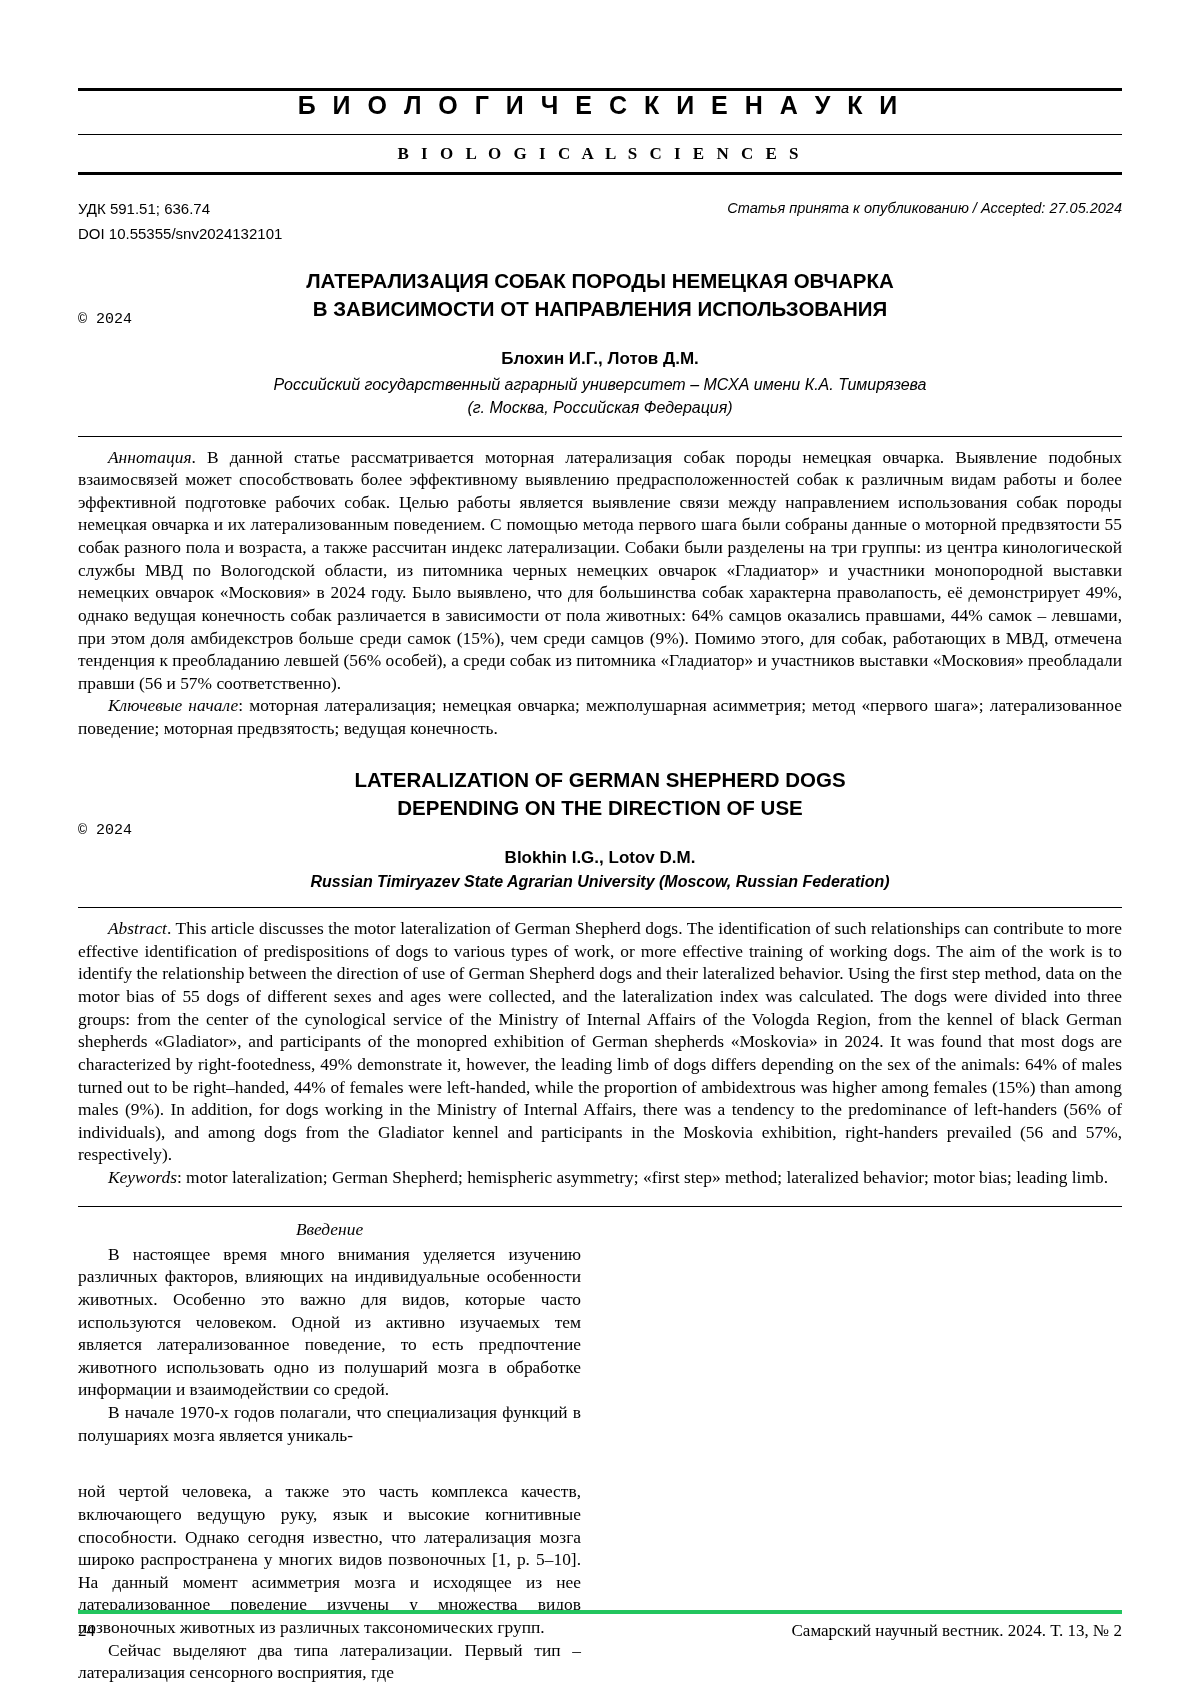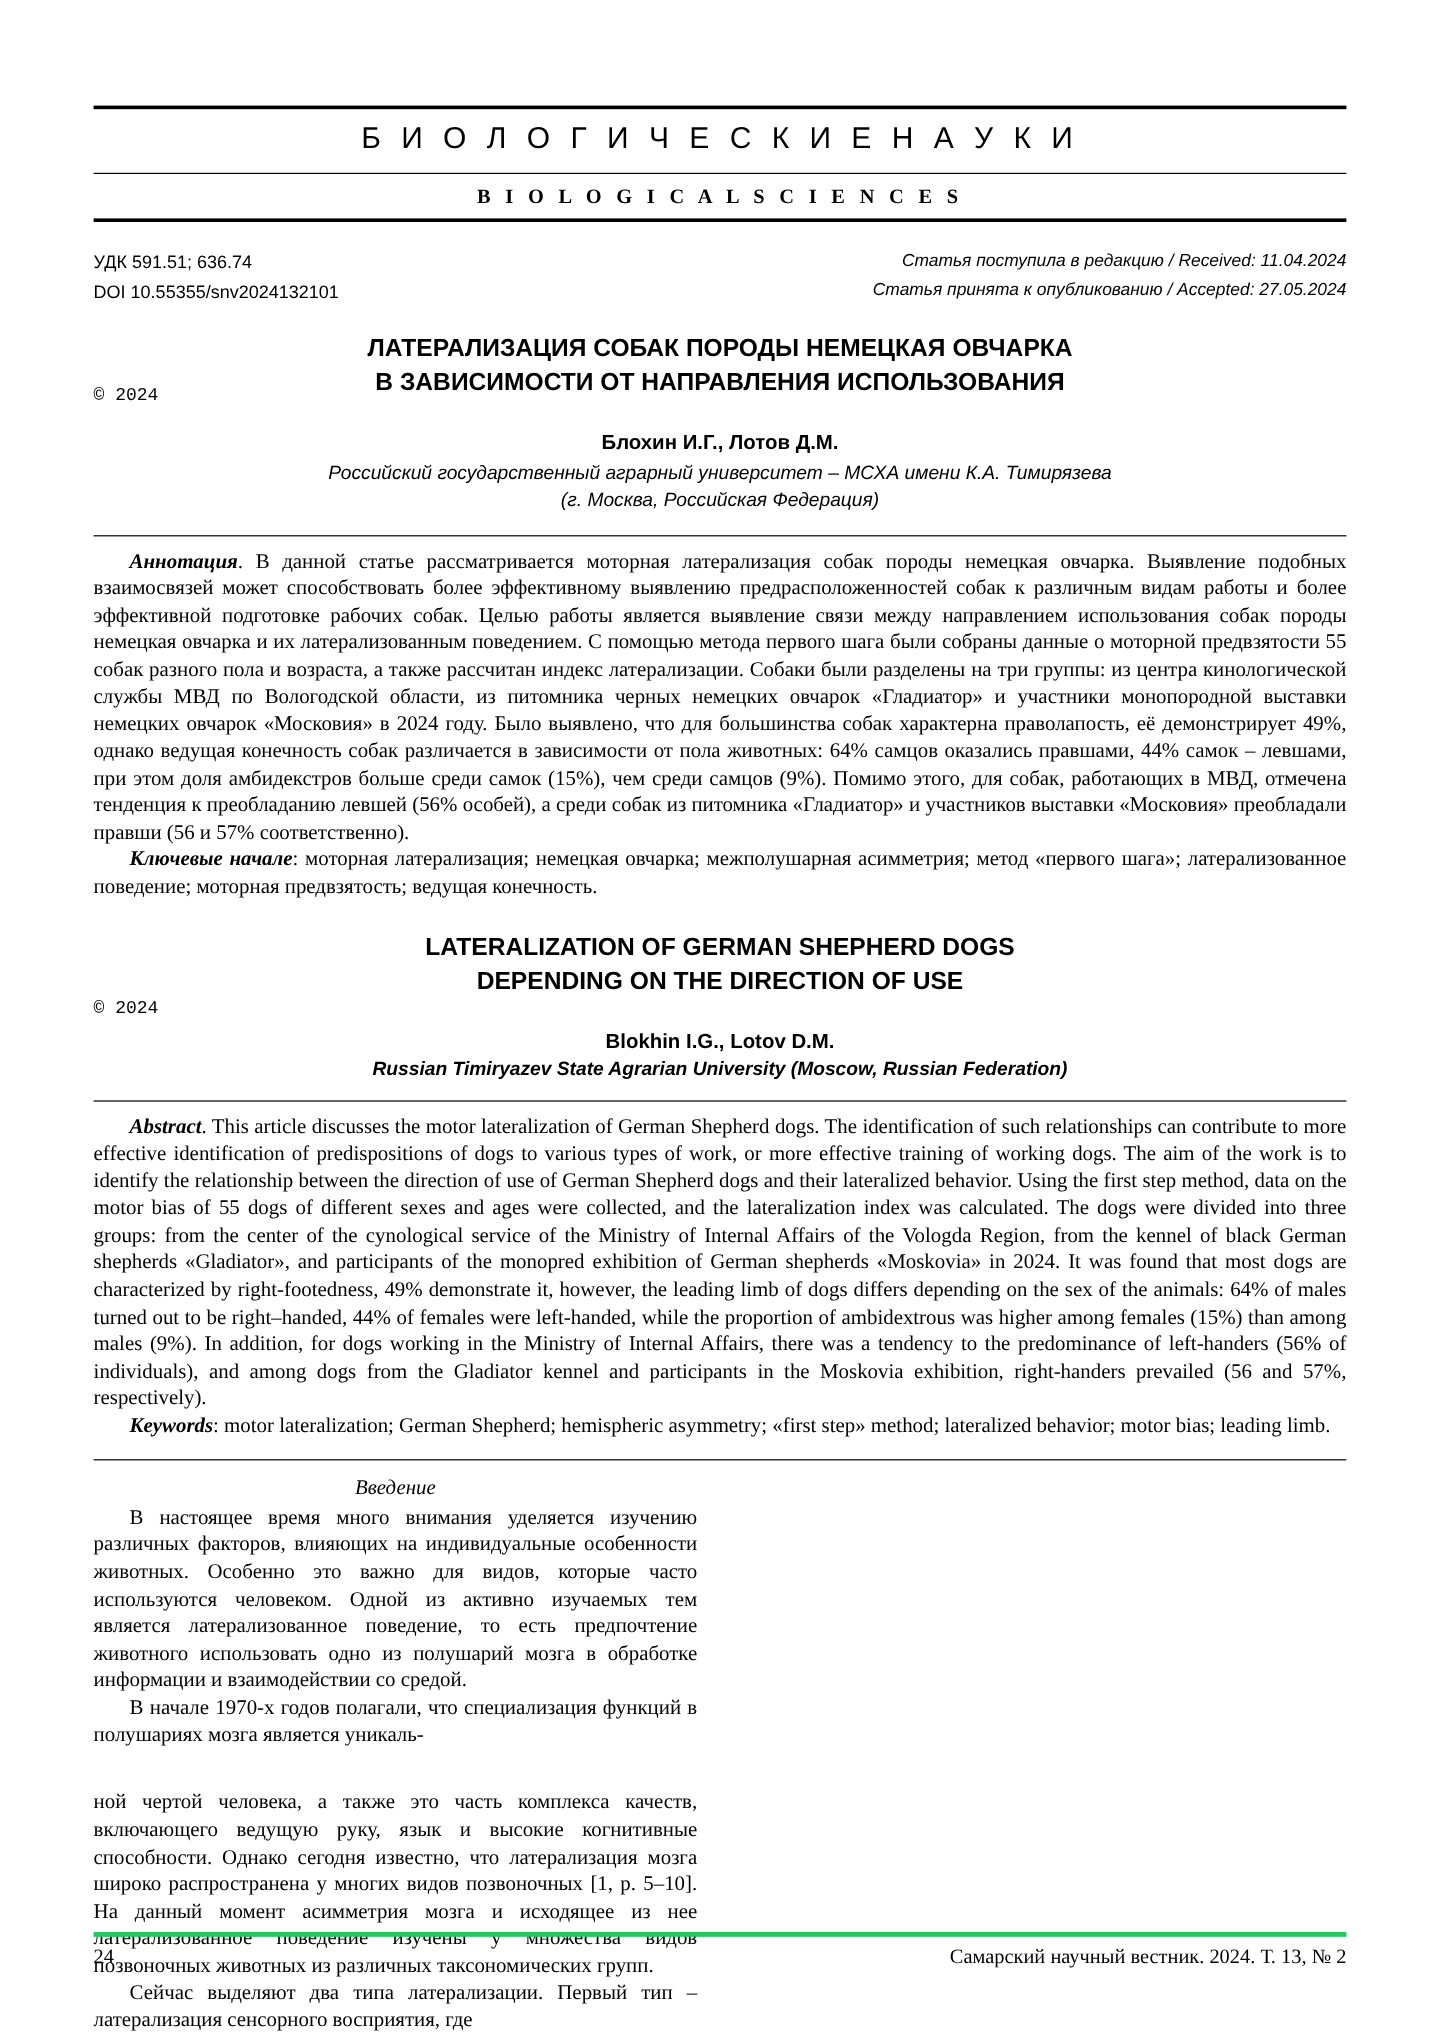--- a/index.html
+++ b/index.html
@@ -18,24 +18,24 @@
   }
   
   .rule-thick { border-top:3px solid #000; margin:0; }
   .rule-thin  { border-top:1px solid #000; margin:0; }
 
   .top-space { height:88px; }
 
   .section-title-ru {
     text-align:center;
     font-family:"Liberation Sans", sans-serif;
-    font-weight:normal;
+    font-weight:bold;
     font-size:25px;
     letter-spacing:5px;
-    padding:10px 0 14px 0;
+    padding:0 0 14px 0;
   }
   .section-title-en {
     text-align:center;
     font-family:"Liberation Serif", serif;
     font-weight:bold;
     font-size:17px;
     letter-spacing:4px;
     padding:9px 0 8px 0;
   }
 
@@ -91,21 +91,21 @@
   .abs-rule { border-top:1px solid #000; margin:16px 0 0 0; }
   .abstract {
     margin-top:9px;
     font-size:17.4px;
     line-height:1.30;
     text-align:justify;
     text-justify:inter-word;
     hyphens:auto;
   }
   .abstract p { margin:0; text-indent:30px; }
-  .abstract .lead { font-style:italic;font-weight:bold; }
+  .abstract .lead { font-style:italic; }
   .kw { margin-top:1px; }
 
   .en-block { margin-top:26px; }
   .en-title {
     text-align:center;
     font-family:"Liberation Sans", sans-serif;
     font-weight:bold;
     font-size:20.5px;
     line-height:1.38;
   }
@@ -176,21 +176,20 @@
   <div class="rule-thin"></div>
   <div class="section-title-en">B I O L O G I C A L   S C I E N C E S</div>
   <div class="rule-thick"></div>
 
   <div class="meta">
     <div class="meta-left">
       <div>УДК 591.51; 636.74</div>
       <div>DOI 10.55355/snv2024132101</div>
     </div>
     <div class="meta-right">
-      <div>Статья поступила в редакцию / Received: 11.04.2024</div>
       <div>Статья принята к опубликованию / Accepted: 27.05.2024</div>
     </div>
   </div>
 
   <div class="title-wrap">
     <div class="doc-title" style="white-space:pre-line;">ЛАТЕРАЛИЗАЦИЯ СОБАК ПОРОДЫ НЕМЕЦКАЯ ОВЧАРКА
 В ЗАВИСИМОСТИ ОТ НАПРАВЛЕНИЯ ИСПОЛЬЗОВАНИЯ</div>
     <div class="copyright" style="top:44px;">© 2024</div>
     <div class="authors">Блохин И.Г., Лотов Д.М.</div>
     <div class="affil" style="white-space:pre-line;">Российский государственный аграрный университет – МСХА имени К.А. Тимирязева

